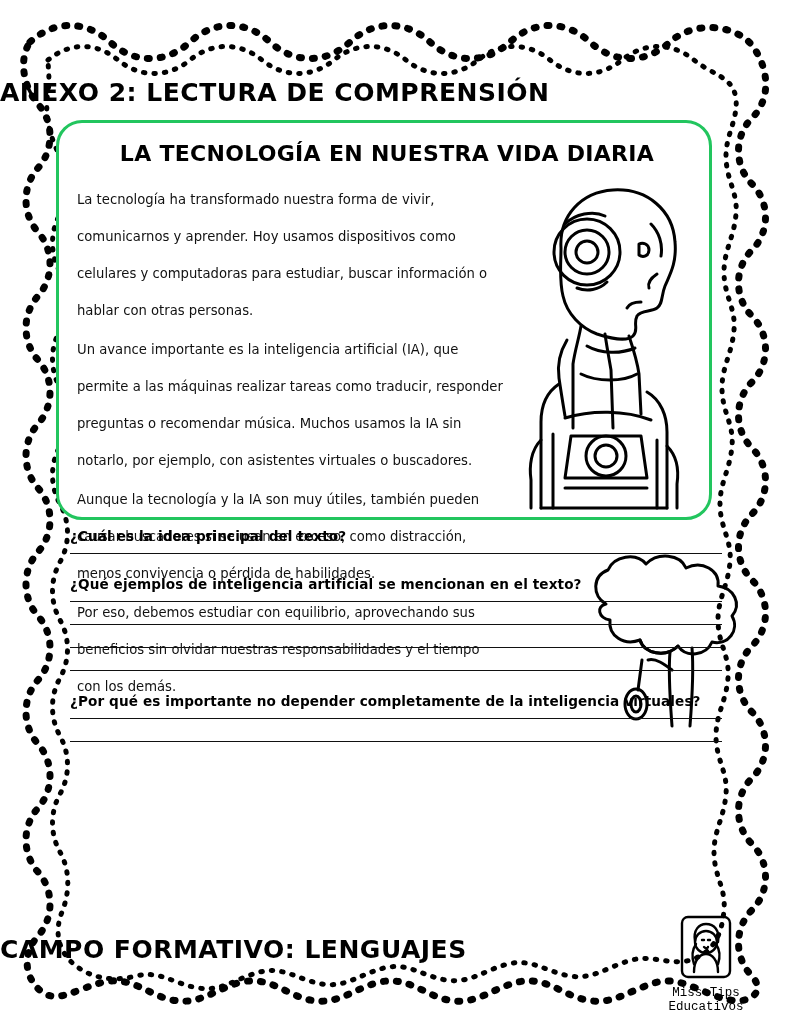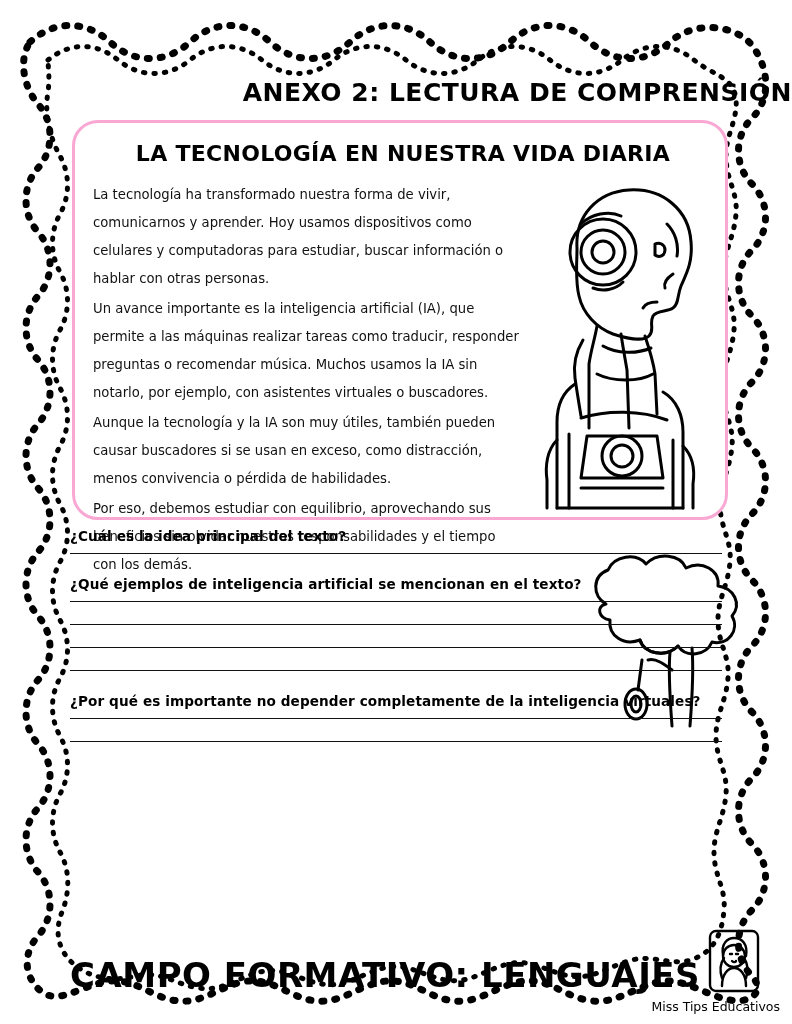--- a/index.html
+++ b/index.html
@@ -25,58 +25,58 @@
     height: 996px;
     pointer-events: none;
   }
 
   
   .sheet-title {
     position: absolute;
     top: 78px;
     left: 0;
     width: 792px;
-    text-align: right;
+    text-align: left;
     font-family: "DejaVu Sans", sans-serif;
     font-weight: bold;
     font-size: 25px;
     letter-spacing: 0.5px;
     text-transform: uppercase;
     color: #000;
   }
 
   
   .reading-box {
     position: absolute;
-    left: 72px;
+    left: 56px;
     top: 120px;
     width: 656px;
     height: 400px;
-    border: 3px solid #f9a8d4;
+    border: 3px solid #22c55e;
     border-radius: 26px;
     box-sizing: border-box;
     background: #fff;
   }
   .reading-title {
     position: absolute;
     top: 18px;
     left: 0;
     width: 656px;
     text-align: center;
     font-weight: bold;
     font-size: 22px;
     letter-spacing: 0.3px;
   }
   .reading-body {
     position: absolute;
     top: 58px;
     left: 18px;
     width: 430px;
     font-size: 13.2px;
-    line-height: 28px;
+    line-height: 37px;
     color: #111;
   }
   .reading-body p {
     margin: 0 0 2px 0;
   }
 
   
   .robot-art {
     position: absolute;
     right: 8px;
@@ -117,32 +117,32 @@
     height: 190px;
     pointer-events: none;
   }
 
   
   .footer-title {
     position: absolute;
     left: 0;
     top: 935px;
     width: 700px;
-    text-align: right;
+    text-align: left;
     font-weight: bold;
-    font-size: 34px;
+    font-size: 25px;
     letter-spacing: 0.5px;
-    margin-top: 20px;
   }
   .brand {
     position: absolute;
     right: 12px;
     bottom: 10px;
     width: 148px;
-    text-align: right;
+    text-align: center;
+    font-family: Liberation Mono, monospace;
   }
   .brand-name {
     font-size: 12.5px;
     margin-top: 1px;
   }
 </style>
 </head>
 <body>
 
 <svg class="page-border" viewBox="0 0 764 996" xmlns="http://www.w3.org/2000/svg">

